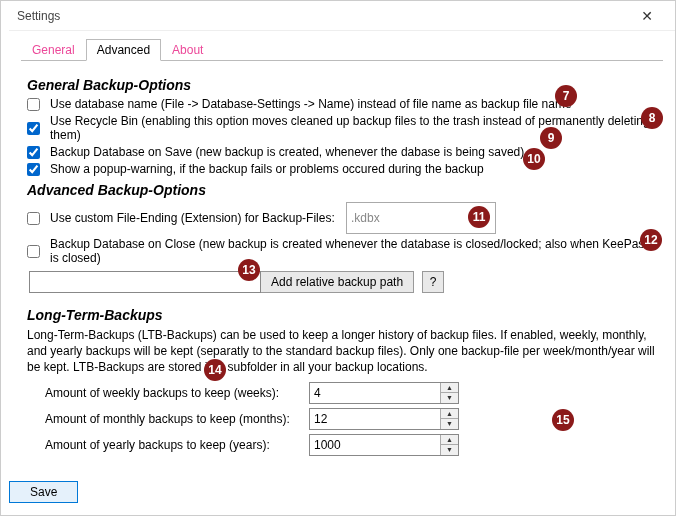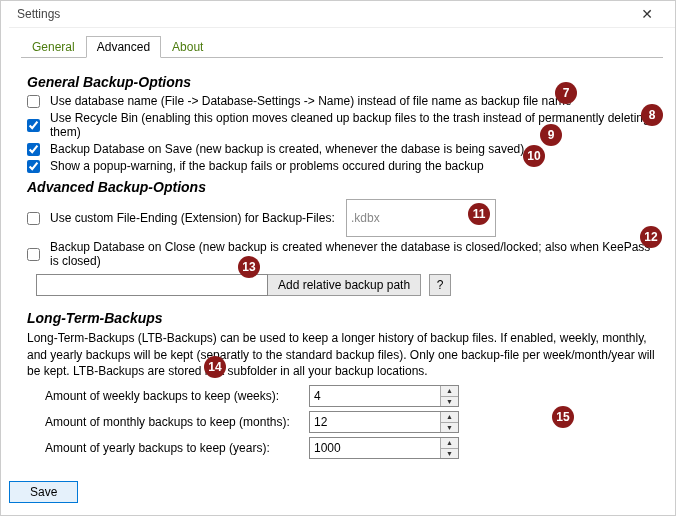--- a/index.html
+++ b/index.html
@@ -5,37 +5,37 @@
 * { box-sizing: border-box; margin: 0; padding: 0; }
 body { font-family: "Segoe UI", Tahoma, sans-serif; font-size: 12px; background: #fff; width: 676px; height: 516px; overflow: hidden; color: #000; }
 .window { width: 676px; height: 516px; border: 1px solid #ccc; display: flex; flex-direction: column; background: #fff; padding-left: 8px; }
 .titlebar { height: 30px; display: flex; align-items: center; padding: 0 8px; font-size: 12px; color: #444; background: #fff; border-bottom: 1px solid #eee; }
 .titlebar .title { flex: 1; }
 .titlebar .close { width: 40px; text-align: center; font-size: 14px; color: #333; cursor: pointer; }
 .content { flex: 1; padding: 8px 12px 0 12px; position: relative; }
 .tabs { display: flex; align-items: flex-end; border-bottom: 1px solid #bbb; height: 22px; position: relative; }
 .tab { padding: 3px 10px 3px 10px; font-size: 12px; cursor: pointer; position: relative; top: 1px; border: 1px solid transparent; }
 .tab.active { border: 1px solid #bbb; border-bottom: 1px solid #fff; background: #fff; }
-.tab:not(.active) { color: #4d7c0f; }
+.tab:not(.active) { color: #ec4899; }
 .panel { padding: 10px 6px 10px 6px; }
 h3 { font-size: 14px; font-weight: bold; margin: 6px 0 4px 0; font-style: italic; }
 .row { display: flex; align-items: center; margin: 3px 0; gap: 6px; }
 .row label { font-size: 12px; }
 input[type=checkbox] { width: 13px; height: 13px; margin-right: 4px; accent-color: #0066cc; }
 .desc { font-size: 12px; color: #000; line-height: 1.35; margin: 2px 0 6px 0; }
 .num-row { display: flex; align-items: center; margin: 4px 0 4px 18px; gap: 14px; }
 .num-row .lbl { width: 250px; font-size: 12px; }
 .spinner { display: flex; align-items: stretch; width: 150px; height: 22px; border: 1px solid #888; background: #fff; }
 .spinner input { border: none; width: 130px; padding: 1px 4px; font-size: 12px; font-family: inherit; outline: none; }
 .spinner .arrows { width: 18px; display: flex; flex-direction: column; border-left: 1px solid #aaa; }
 .spinner .arrows div { flex: 1; font-size: 7px; text-align: center; line-height: 9px; background: #f0f0f0; cursor: pointer; color: #333; }
 .spinner .arrows div:first-child { border-bottom: 1px solid #aaa; }
-.text-input { border: 1px solid #888; height: 38px; padding: 1px 4px; font-size: 12px; font-family: inherit; }
+.text-input { border: 1px solid #888; height: 32px; padding: 1px 4px; font-size: 12px; font-family: inherit; }
 .text-input.disabled { color: #888; background: #fff; border-color: #aaa; }
-.addpath-row { display: flex; align-items: stretch; margin: 6px 9px; }
+.addpath-row { display: flex; align-items: stretch; margin: 6px 2px; }
 .addpath-row .txt { width: 232px; border: 1px solid #888; height: 22px; padding: 2px 4px; font-size: 12px; }
 .addpath-row .btn { border: 1px solid #999; background: #e9e9e9; height: 22px; padding: 0 10px; font-size: 12px; cursor: pointer; border-left: none; }
 .addpath-row .help { border: 1px solid #999; background: #e9e9e9; height: 22px; width: 22px; margin-left: 8px; text-align: center; font-size: 12px; cursor: pointer; line-height: 20px; }
 .footer { display: flex; justify-content: flex-start; padding: 8px 14px 12px 0; }
 .save-btn { border: 1px solid #0078d7; background: #e5f1fb; padding: 3px 20px; font-size: 12px; cursor: pointer; }
 .badge { position: absolute; width: 22px; height: 22px; border-radius: 50%; background: #8b1a1a; color: #fff; font-weight: bold; font-size: 12px; display: flex; align-items: center; justify-content: center; z-index: 10; pointer-events: none; }
 </style>
 </head>
 <body>
 

